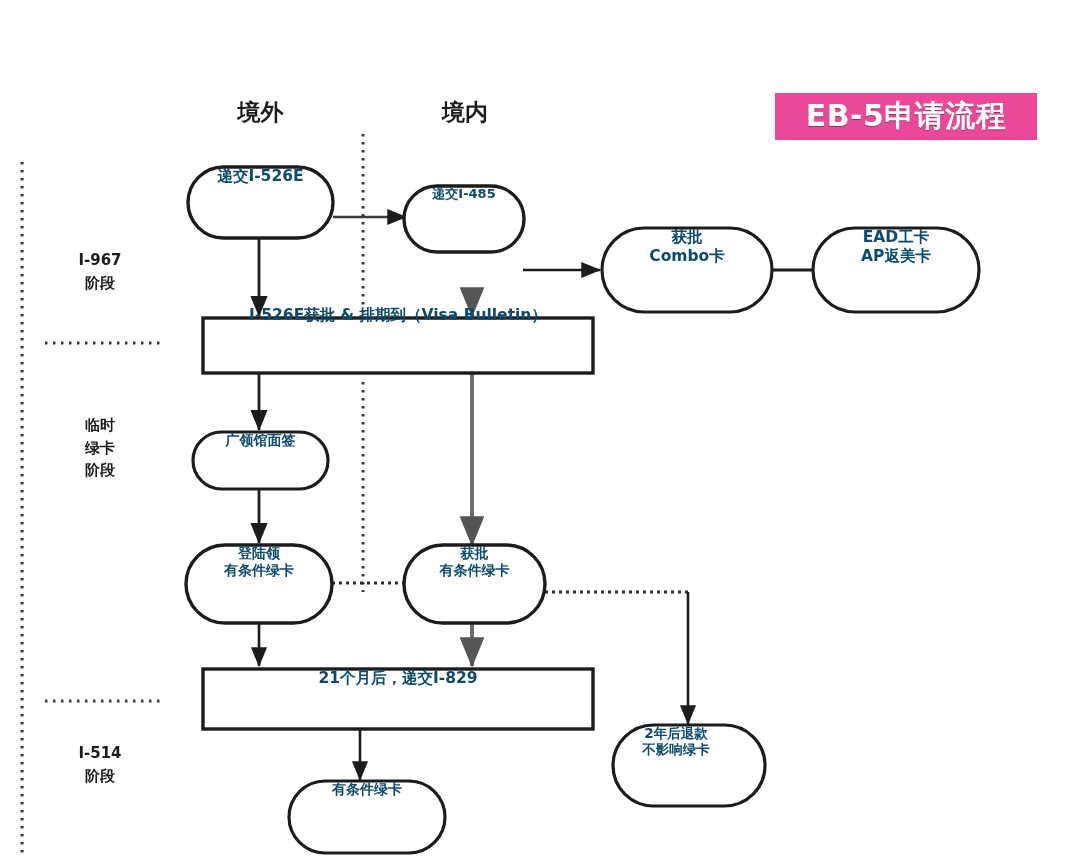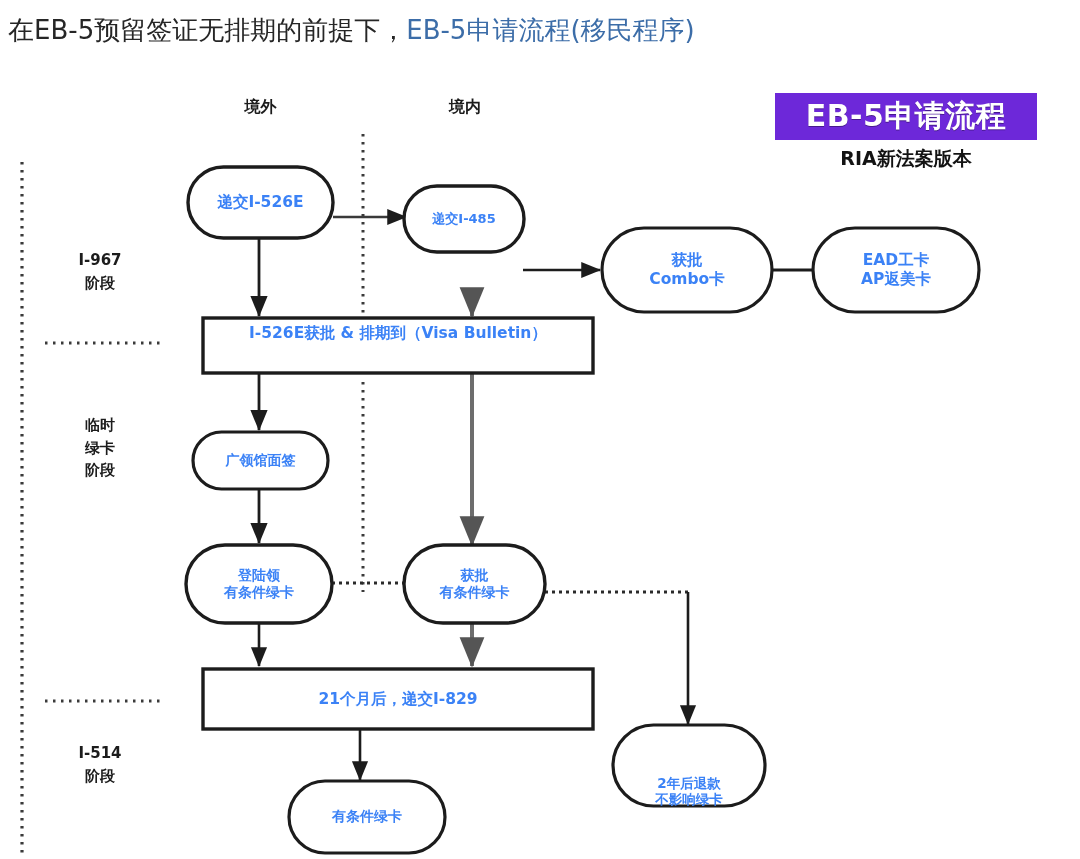--- a/index.html
+++ b/index.html
@@ -57,40 +57,40 @@
     top: 0;
     width: 1080px;
     height: 797px;
   }
   
   .node-label {
     position: absolute;
     display: flex;
     flex-direction: column;
     align-items: center;
-    justify-content: center;
-    text-align: center;
-    font-family: "DejaVu Sans", "Liberation Sans", sans-serif;
-    font-weight: bold;
-    color: #3b82f6;
+    justify-content: flex-start;
+    text-align: center;
+    font-family: "DejaVu Sans", "Liberation Sans", sans-serif;
+    font-weight: bold;
+    color: #0c4a6e;
     line-height: 1.22;
     pointer-events: none;
   }
   .node-label span { display: block; }
   .n-16 { font-size: 15.5px; }
   .n-15 { font-size: 13px; }
   .n-14 { font-size: 14px; }
   .n-13 { font-size: 13.5px; }
 
   
   .col-head {
     position: absolute;
     font-family: "DejaVu Sans", "Liberation Sans", sans-serif;
     font-weight: bold;
-    font-size: 16px;
+    font-size: 23px;
     color: #1c1c1c;
     text-align: center;
   }
   
   .phase-label {
     position: absolute;
     font-family: "DejaVu Sans", "Liberation Sans", sans-serif;
     font-weight: bold;
     font-size: 15px;
     color: #1c1c1c;
@@ -99,21 +99,21 @@
     width: 90px;
   }
   .phase-label span { display: block; }
   
   .badge-box {
     position: absolute;
     left: 775px;
     top: 93px;
     width: 262px;
     height: 47px;
-    background: #6d28d9;
+    background: #ec4899;
     display: flex;
     align-items: center;
     justify-content: center;
   }
   .badge-text {
     font-family: "DejaVu Sans", "Liberation Sans", sans-serif;
     font-weight: bold;
     font-size: 30px;
     color: #ffffff;
     letter-spacing: 0.5px;
@@ -129,24 +129,20 @@
     font-weight: bold;
     font-size: 19px;
     color: #131313;
   }
 </style>
 </head>
 <body>
 
 <div class="page">
 
-  <div class="title-bar">
-    <span class="title-black">在EB-5预留签证无排期的前提下，</span>
-      <span class="title-blue">EB-5申请流程(移民程序)</span>
-  </div>
 
   <div class="diagram">
 
     <svg class="svg-layer" viewBox="0 0 1080 797" xmlns="http://www.w3.org/2000/svg">
       <defs>
         <marker id="arrowBlack" markerWidth="9" markerHeight="9" refX="7.2" refY="3.4" orient="auto" markerUnits="strokeWidth">
           <path d="M0,0.3 L7.6,3.4 L0,6.5 z" fill="#1c1c1c"></path>
         </marker>
         <marker id="arrowGray" markerWidth="9" markerHeight="9" refX="7.2" refY="3.4" orient="auto" markerUnits="strokeWidth">
           <path d="M0,0.3 L7.6,3.4 L0,6.5 z" fill="#555555"></path>
@@ -269,25 +265,24 @@
     </div>
 
     <div class="node-label n-16" style="left:203px; top:607px; width:390px; height:60px;">
       <span>21个月后，递交I-829</span>
     </div>
 
     <div class="node-label n-14" style="left:289px; top:719px; width:156px; height:72px;">
       <span>有条件绿卡</span>
     </div>
 
-    <div class="node-label n-13" style="left:613px; top:663px; width:152px; height:100px;margin-top:16px;">
+    <div class="node-label n-13" style="left:600px; top:663px; width:152px; height:100px;">
       <span>2年后退款</span>
       <span>不影响绿卡</span>
     </div>
 
   </div>
 
   <div class="badge-box">
     <span class="badge-text">EB-5申请流程</span>
   </div>
-  <div class="badge-sub">RIA新法案版本</div>
 
 </div>
 
 </body></html>

